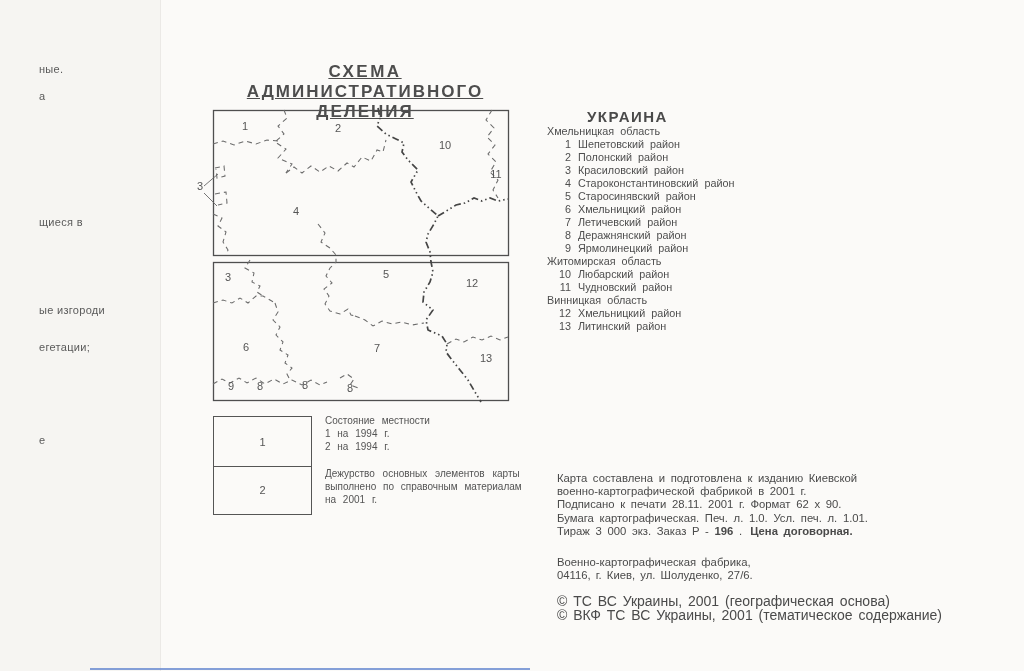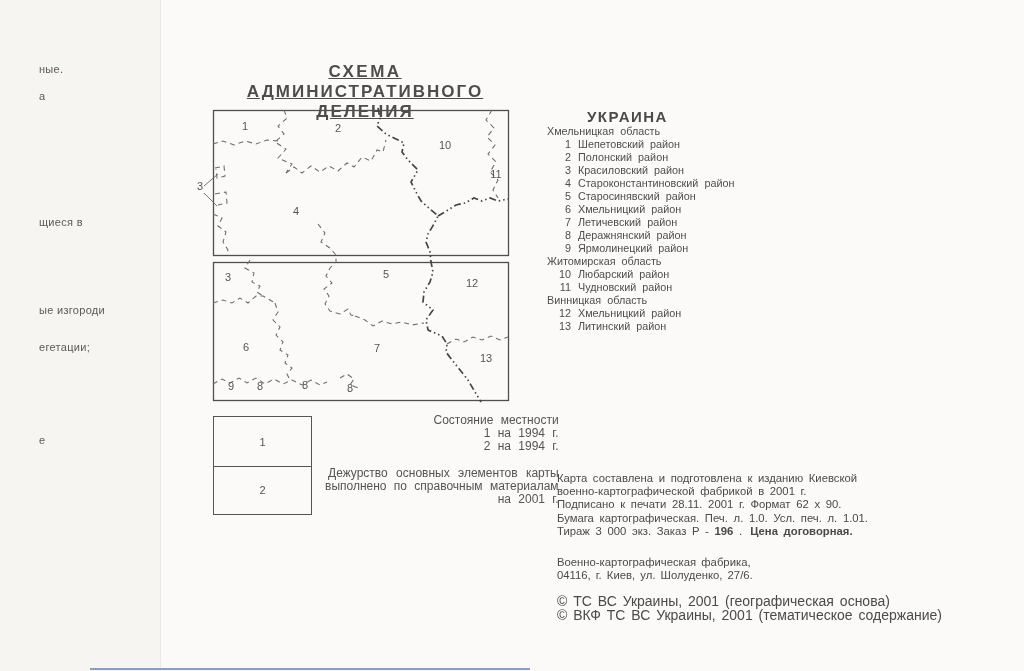--- a/index.html
+++ b/index.html
@@ -22,21 +22,21 @@
   .ld{fill:none;stroke:#666;stroke-width:.9;}
   .map-num{position:absolute;transform:translate(-50%,-50%);font-size:11px;color:#555;white-space:nowrap;}
   .country{position:absolute;left:587px;top:108px;font-size:15px;font-weight:700;color:#4a4a4a;letter-spacing:1.5px;}
   .dlist{position:absolute;left:553px;top:125px;font-size:10.8px;line-height:13px;color:#4e4e4e;word-spacing:3px;white-space:nowrap;}
   .dlist .row{display:flex;}
   .dlist .num{width:18px;text-align:right;margin-right:7px;flex:none;}
   .dlist .hdr{margin-left:-6px;}
   .lgbox{position:absolute;left:213px;top:416px;width:97px;height:97px;border:1.3px solid #555;}
   .lgbox .cell{height:49px;display:flex;align-items:center;justify-content:center;font-size:11px;color:#555;}
   .lgbox .cell+.cell{height:45px;border-top:1.3px solid #555;}
-  .lgtext{position:absolute;left:325px;top:414px;font-size:12px;line-height:13px;color:#545454;word-spacing:4px;white-space:nowrap;text-align:right;}
+  .lgtext{position:absolute;left:325px;top:414px;font-size:10px;line-height:13px;color:#545454;word-spacing:4px;white-space:nowrap;}
   .lgtext .note{margin-top:14px;word-spacing:5px;}
   .imprint{position:absolute;left:557px;top:472px;font-size:11.3px;line-height:13.2px;color:#4a4a4a;word-spacing:2.5px;white-space:nowrap;}
   .imprint .bold{font-weight:700;}
   .imprint .price{margin-left:8px;font-weight:bold;}
   .address{position:absolute;left:557px;top:556px;font-size:11.3px;line-height:13.2px;color:#4a4a4a;word-spacing:2px;white-space:nowrap;}
   .copyright{position:absolute;left:557px;top:594px;font-size:14px;line-height:14px;color:#4a4a4a;word-spacing:2px;white-space:nowrap;}
   .accent-line{position:absolute;left:90px;top:668px;width:440px;height:2px;background:#6f8ed2;opacity:.85;}
 </style>
 </head>
 <body>

